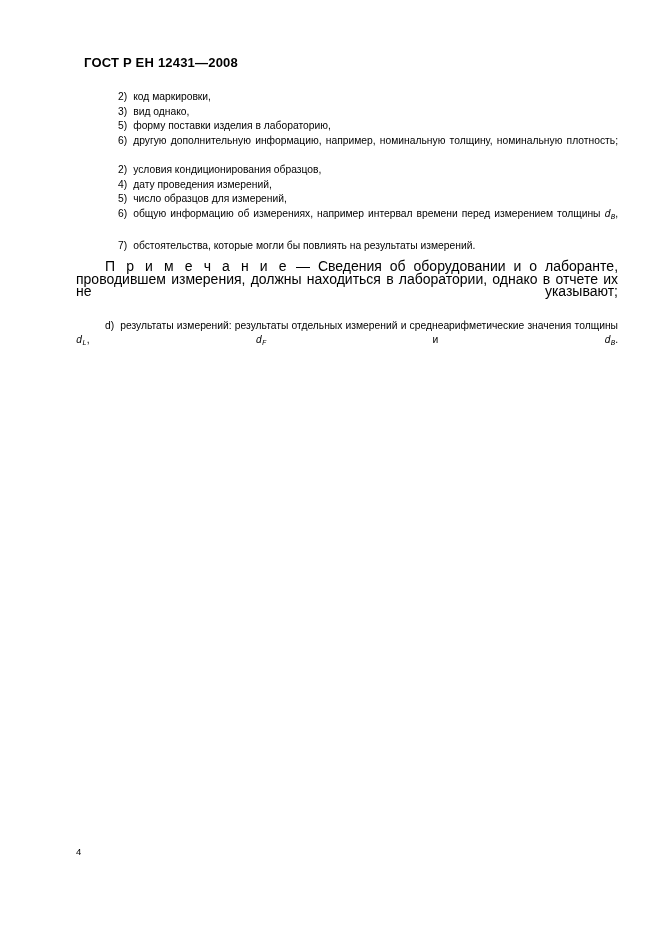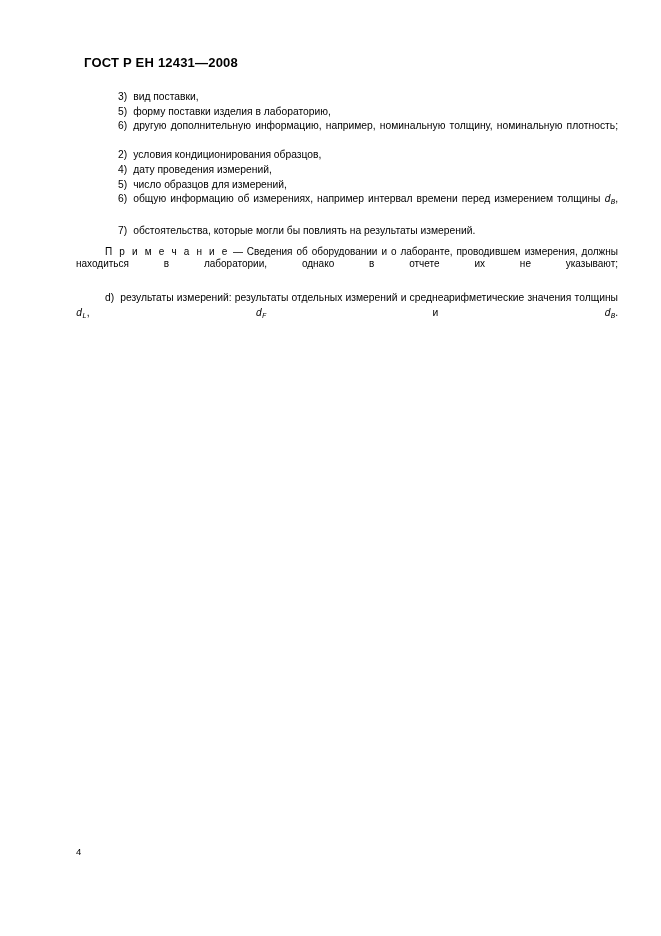--- a/index.html
+++ b/index.html
@@ -66,21 +66,21 @@
     display: inline-block;
     width: 42px;
   }
   .indent-run-letter {
     display: inline-block;
     width: 29px;
   }
 
   
   .note {
-    font-size: 10px;
+    font-size: 14px;
     line-height: 12.6px;
     margin: 0;
     padding-top: 7px;
     text-align: justify;
   }
   .note::after {
     content: "";
     display: inline-block;
     width: 100%;
   }
@@ -119,23 +119,26 @@
 </style>
 </head>
 <body>
 
 <div class="page">
 
   <div class="doc-header">ГОСТ Р ЕН 12431—2008</div>
 
   <div class="body-block">
 
+    <p class="para single">
+      <span class="indent-run"></span><span class="marker-num">2)</span><span>код маркировки,</span>
+    </p>
 
     <p class="para single">
-      <span class="indent-run"></span><span class="marker-num">3)</span><span>вид поставки,</span>
+      <span class="indent-run"></span><span class="marker-num">3)</span><span>вид однако,</span>
     </p>
 
 
     <p class="para single">
       <span class="indent-run"></span><span class="marker-num">5)</span><span>форму поставки изделия в лабораторию,</span>
     </p>
 
     <p class="para">
       <span class="indent-run"></span><span class="marker-num">6)</span><span>другую дополнительную информацию, например, номинальную толщину, номинальную плотность;</span>
     </p>

